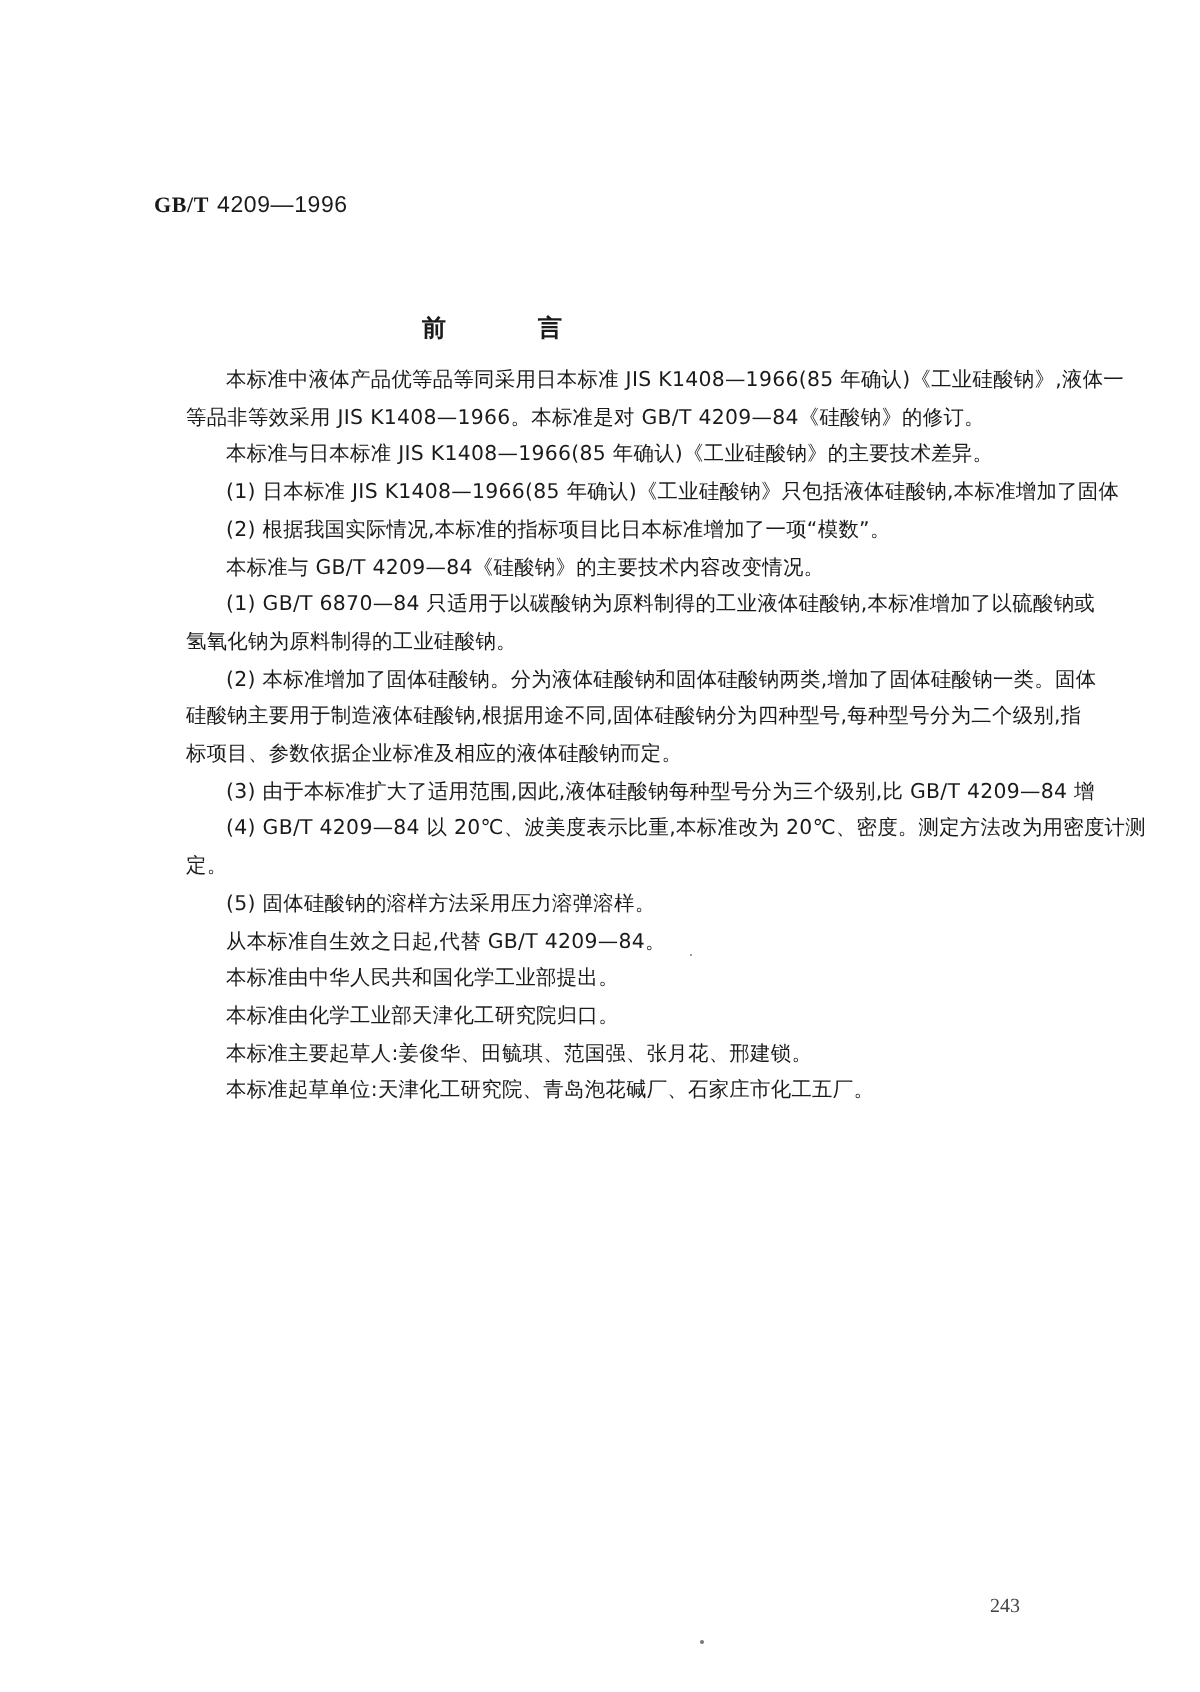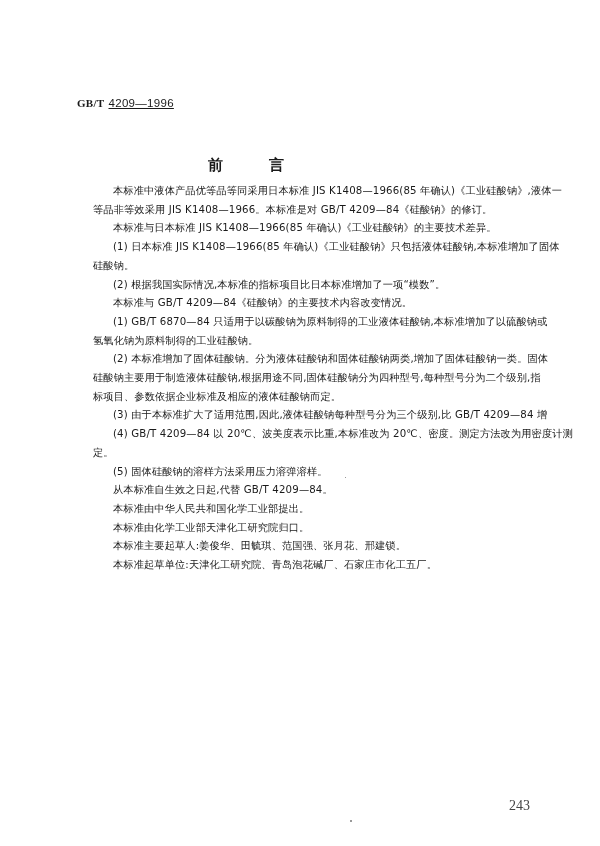--- a/index.html
+++ b/index.html
@@ -1,49 +1,48 @@
 <!DOCTYPE html>
 <html><head>
 <meta charset="utf-8">
 <style>
   html, body { margin: 0; padding: 0; background: #ffffff; }
   body { width: 600px; height: 846px; position: relative; overflow: hidden;
          font-family: "DejaVu Serif", "Liberation Serif", serif; color: #1a1a1a; }
   .std-code { position: absolute; left: 77px; top: 97px; font-size: 11px; font-weight: bold;
               font-family: "Liberation Serif", serif; letter-spacing: 0.3px; }
-  .std-code .num { font-family: "Liberation Sans", sans-serif; font-weight: normal; font-size: 11.5px; margin-left: 4px; text-decoration: underline; }
+  .std-code .num { font-family: "Liberation Sans", sans-serif; font-weight: normal; font-size: 11.5px; margin-left: 4px; }
   .title { position: absolute; left: 0; width: 492px; top: 156px; text-align: center;
-           font-size: 15px; font-weight: bold; font-family: "DejaVu Sans", sans-serif; }
+           font-size: 12px; font-weight: bold; font-family: "DejaVu Sans", sans-serif; }
   .title span { display: inline-block; }
   .title .gap { width: 46px; }
   .body { position: absolute; left: 77px; top: 182px; width: 490px; }
   .line { font-size: 10.2px; line-height: 18.7px; white-space: nowrap; letter-spacing: 0.15px;
           font-family: "DejaVu Sans", sans-serif; margin-left: 16px; }
   .ind { padding-left: 20px; }
-  .page-num { position: absolute; left: 509px; top: 798px; font-size: 14px; color: #444;
+  .page-num { position: absolute; left: 495px; top: 798px; font-size: 10px; color: #444;
               font-family: "Liberation Serif", serif; text-align: right; }
   .speck { position: absolute; width: 2px; height: 2px; background: #777; border-radius: 50%; }
 </style>
 </head>
 <body>
 
 <div class="std-code">
   <span>GB/T</span><span class="num">4209—1996</span>
 </div>
 
 <div class="title">
   <span>前</span><span class="gap"></span><span>言</span>
 </div>
 
 <div class="body">
   <div class="line ind">本标准中液体产品优等品等同采用日本标准 JIS K1408—1966(85 年确认)《工业硅酸钠》,液体一</div>
   <div class="line">等品非等效采用 JIS K1408—1966。本标准是对 GB/T 4209—84《硅酸钠》的修订。</div>
   <div class="line ind">本标准与日本标准 JIS K1408—1966(85 年确认)《工业硅酸钠》的主要技术差异。</div>
   <div class="line ind">(1) 日本标准 JIS K1408—1966(85 年确认)《工业硅酸钠》只包括液体硅酸钠,本标准增加了固体</div>
-  <div class="line">硅酸钠。</div>
   <div class="line ind">(2) 根据我国实际情况,本标准的指标项目比日本标准增加了一项“模数”。</div>
   <div class="line ind">本标准与 GB/T 4209—84《硅酸钠》的主要技术内容改变情况。</div>
   <div class="line ind">(1) GB/T 6870—84 只适用于以碳酸钠为原料制得的工业液体硅酸钠,本标准增加了以硫酸钠或</div>
   <div class="line">氢氧化钠为原料制得的工业硅酸钠。</div>
   <div class="line ind">(2) 本标准增加了固体硅酸钠。分为液体硅酸钠和固体硅酸钠两类,增加了固体硅酸钠一类。固体</div>
   <div class="line">硅酸钠主要用于制造液体硅酸钠,根据用途不同,固体硅酸钠分为四种型号,每种型号分为二个级别,指</div>
   <div class="line">标项目、参数依据企业标准及相应的液体硅酸钠而定。</div>
   <div class="line ind">(3) 由于本标准扩大了适用范围,因此,液体硅酸钠每种型号分为三个级别,比 GB/T 4209—84 增</div>
   <div class="line ind">(4) GB/T 4209—84 以 20℃、波美度表示比重,本标准改为 20℃、密度。测定方法改为用密度计测</div>
   <div class="line">定。</div>

